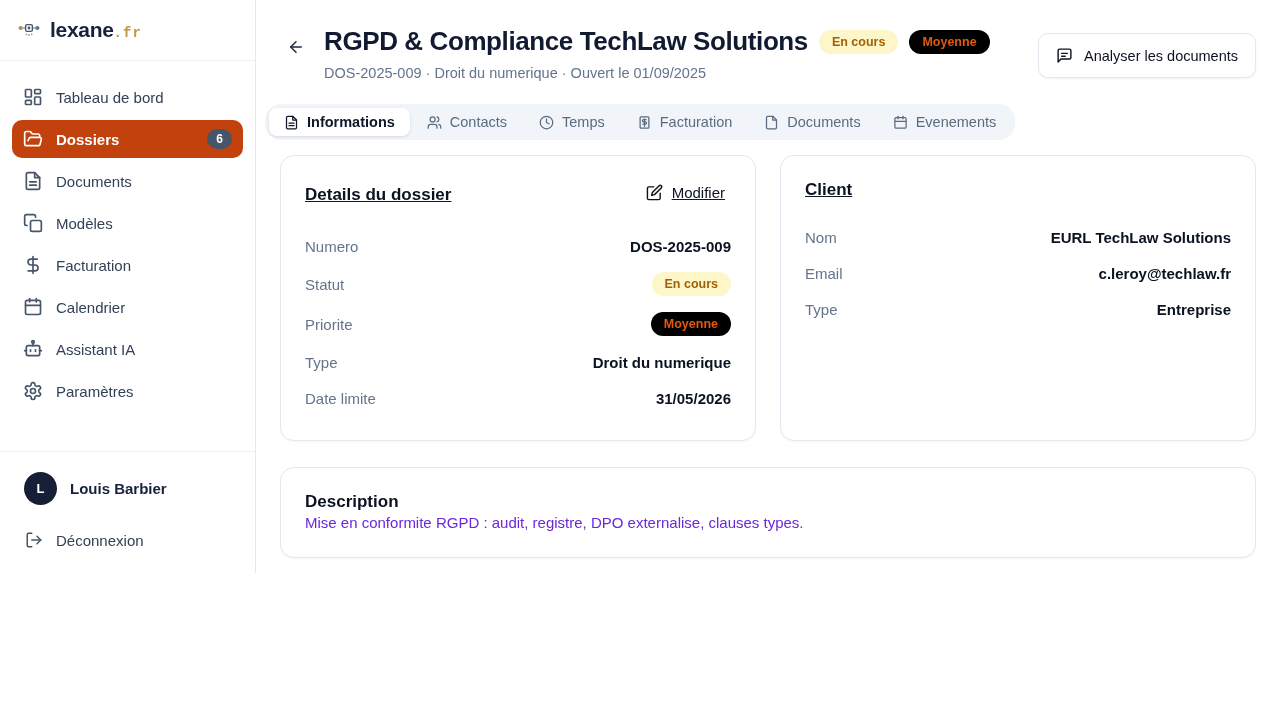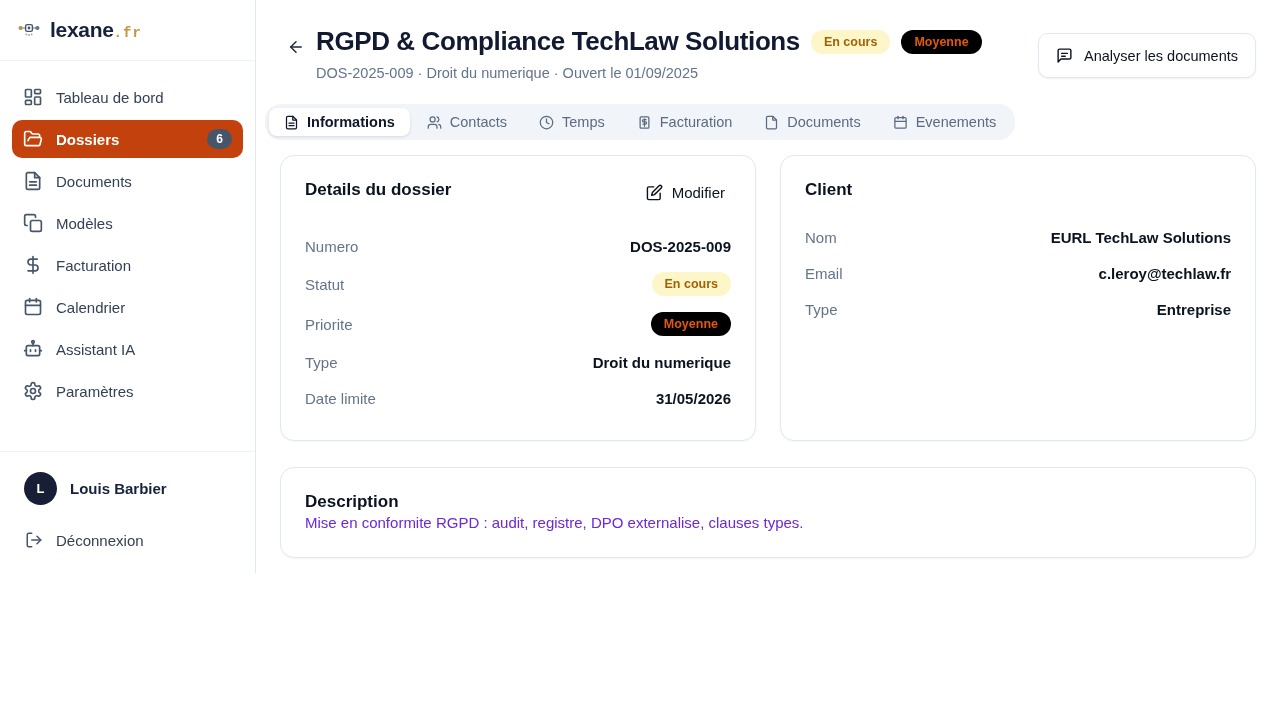--- a/index.html
+++ b/index.html
@@ -56,21 +56,21 @@
 
   
   .main { flex:1; padding:26px 24px 0; overflow:hidden; }
   .head-row { display:flex; align-items:flex-start; }
   .back-btn {
     width:32px; height:32px; border:none; background:transparent; cursor:pointer;
     display:flex; align-items:center; justify-content:center; color:#1e293b;
     margin-top:5px; border-radius:8px; flex:none;
   }
   .back-btn .ic { width:18px; height:18px; }
-  .title-block { margin-left:4px; }
+  .title-block { margin-left:12px; }
   .title-line { display:flex; align-items:center; gap:11px; }
   .page-title { font-size:26px; font-weight:700; color:#111a30; letter-spacing:-0.4px; }
   .badge {
     display:inline-flex; align-items:center; border-radius:999px;
     font-size:12.5px; font-weight:700; padding:5px 13px; white-space:nowrap;
   }
   .badge-yellow { background:#fdf6c9; color:#a16207; }
   .badge-orange { background:#000000; color:#e2590e; }
   .subtitle { margin-top:8px; font-size:14.5px; color:#64748b; }
   .analyze-btn {
@@ -96,21 +96,21 @@
   }
   .tab .ic { width:15px; height:15px; }
   .tab.active { background:#ffffff; color:#0f172a; font-weight:600; box-shadow:0 1px 3px rgba(15,23,42,.12); }
 
   
   .cards-grid { display:grid; grid-template-columns:1fr 1fr; gap:24px; margin-top:15px; }
   .card {
     background:#fff; border:1px solid #e2e8f0; border-radius:14px;
     padding:24px; box-shadow:0 1px 2px rgba(15,23,42,.04);
   }
-  .card-head { display:flex; align-items:flex-start; justify-content:space-between; margin-bottom:23px; }
+  .card-head { display:flex; align-items:flex-end; justify-content:space-between; margin-bottom:23px;text-decoration:underline; }
   .card-title { font-size:17px; font-weight:700; color:#0b1220; }
   .edit-btn {
     display:flex; align-items:center; gap:9px; background:none; border:none; cursor:pointer;
     font-size:15px; font-weight:500; color:#0b1220; font-family:inherit; padding:4px 6px; border-radius:8px;
   }
   .edit-btn .ic { width:17px; height:17px; }
   .info-row { display:flex; align-items:center; justify-content:space-between; padding:8px 0; min-height:36px; }
   .info-label { font-size:15px; color:#64748b; }
   .info-value { font-size:15px; font-weight:600; color:#0b1220; }
   .desc-card { margin-top:26px; }

